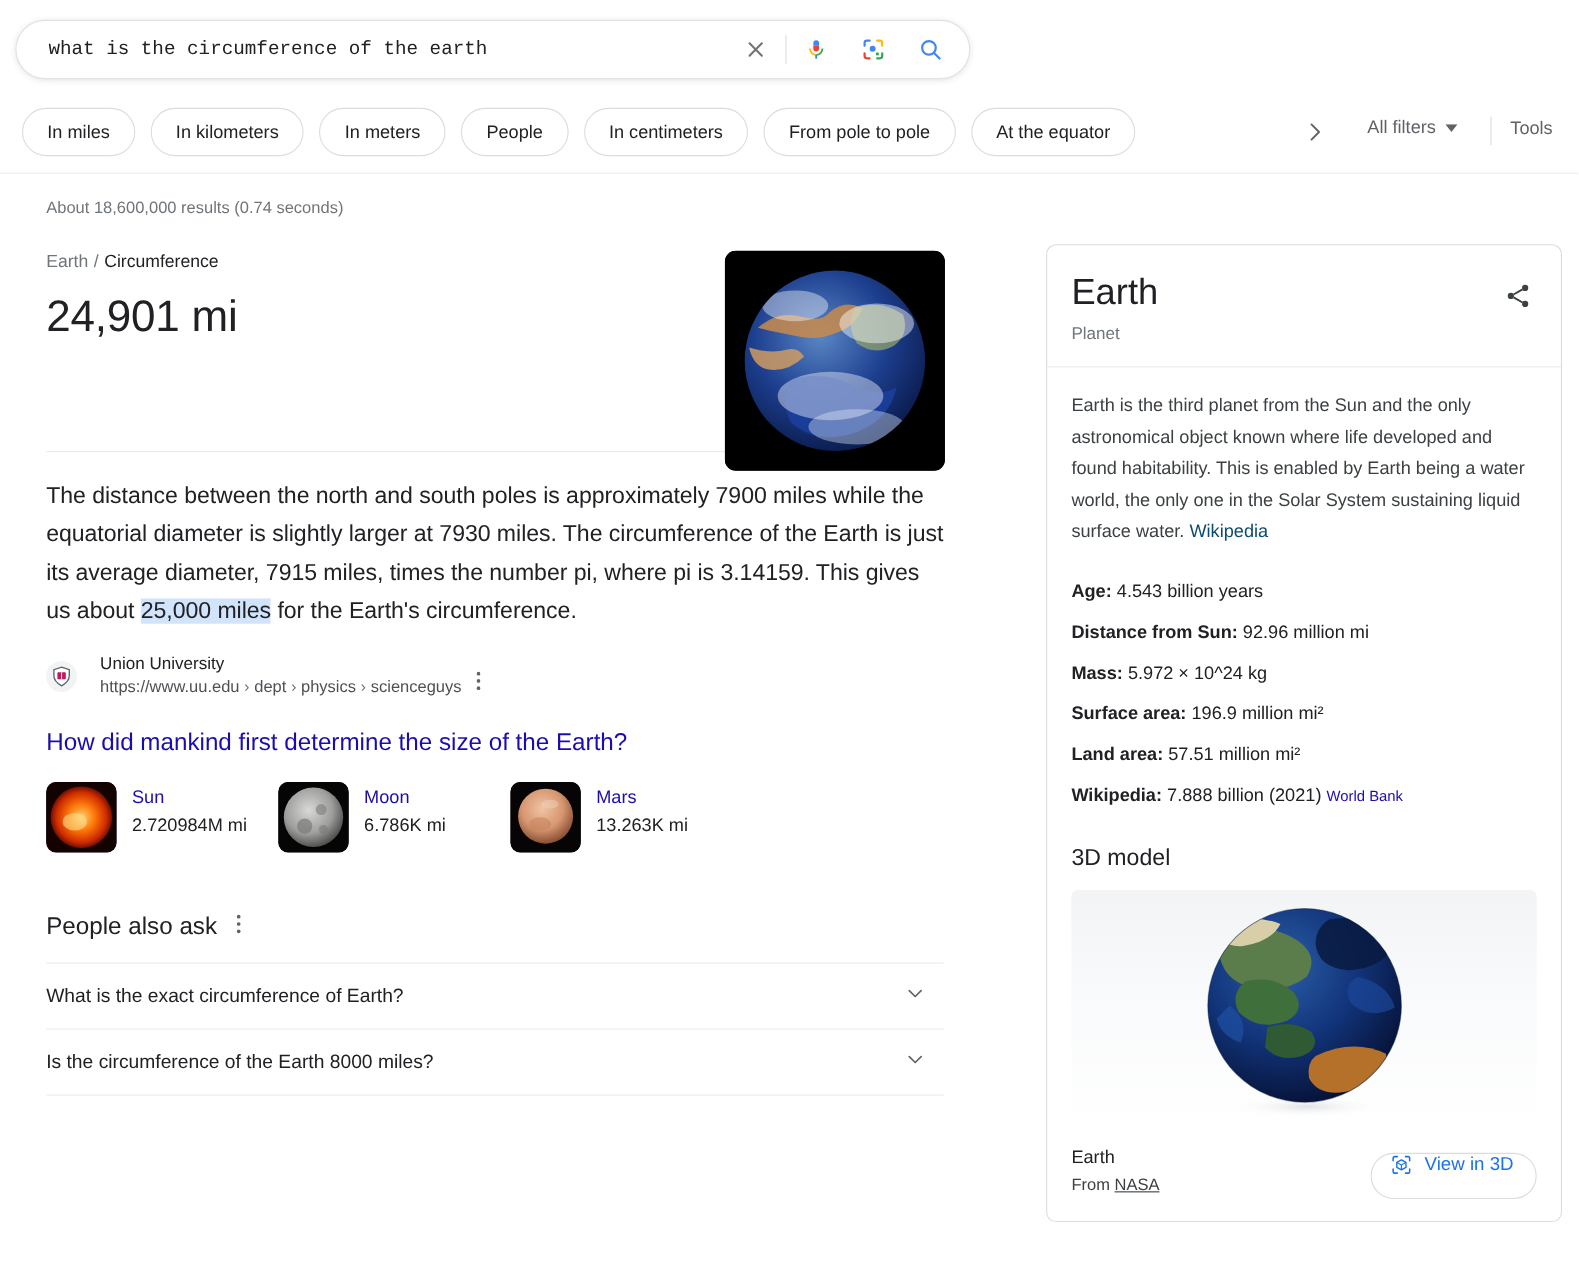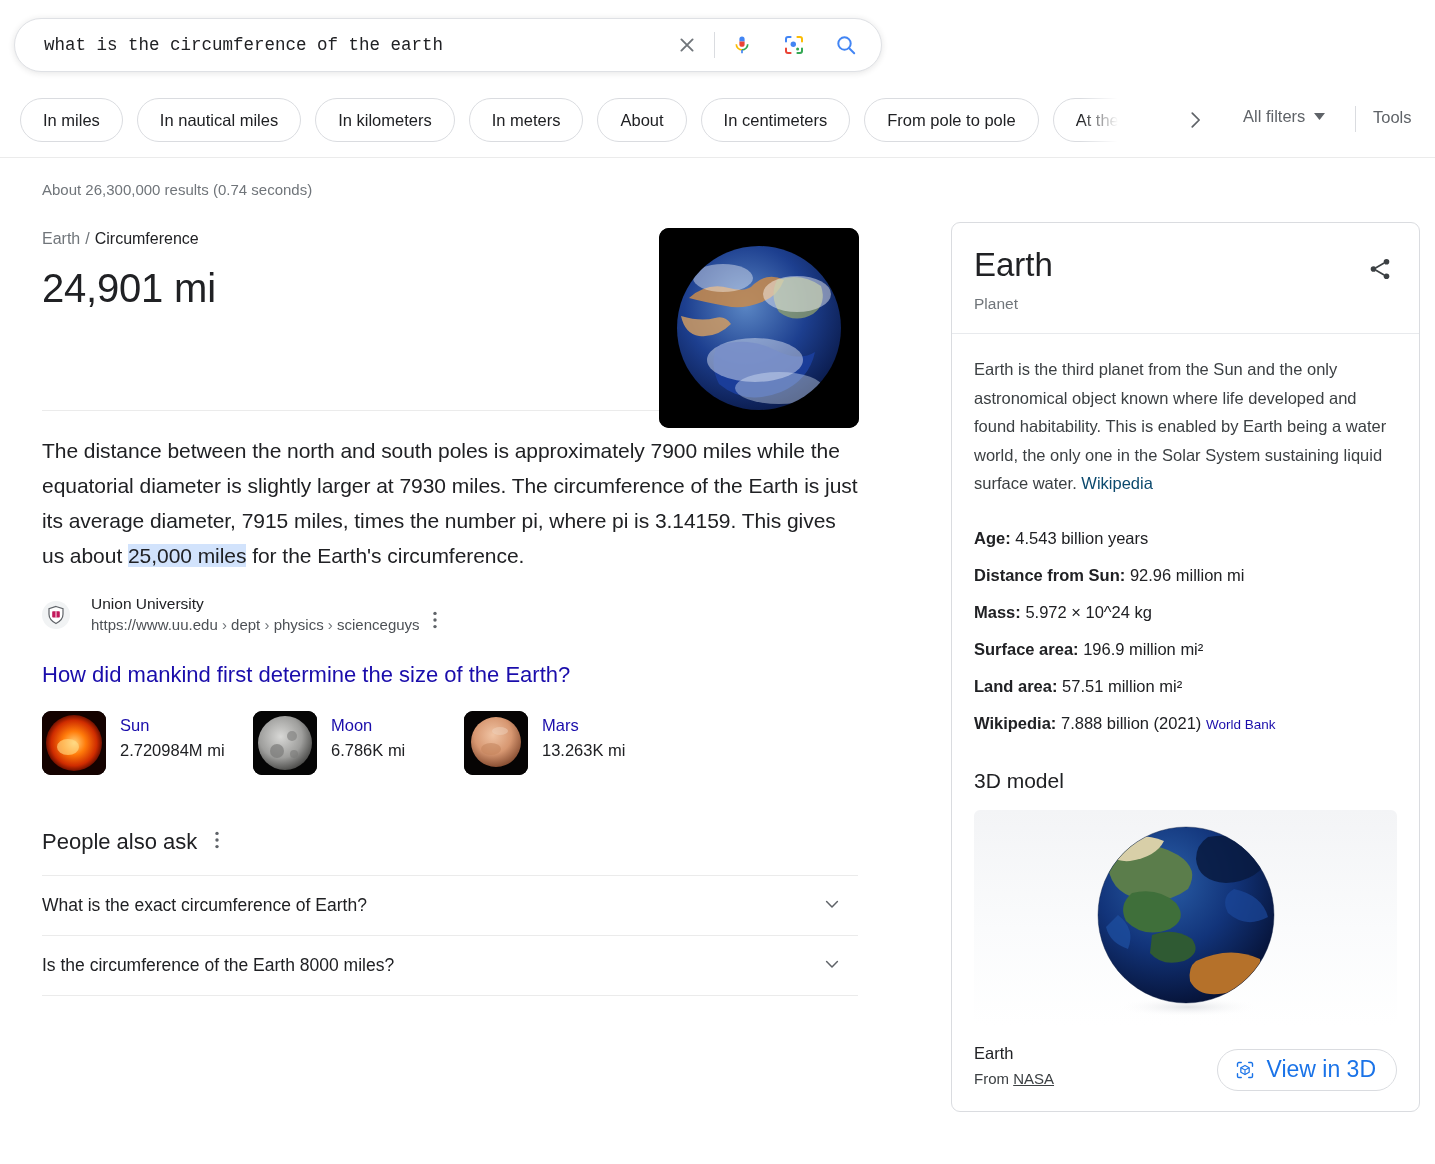--- a/index.html
+++ b/index.html
@@ -165,24 +165,24 @@
   .kp-3d-stage {
     margin-top: 17px; height: 215px; border-radius: 6px;
     background: linear-gradient(180deg,#f3f4f6 0%, #fafbfc 55%, #ffffff 100%);
     display: flex; align-items: center; justify-content: center; position: relative;
   }
   .kp-3d-foot { margin-top: 15px; display: flex; align-items: flex-end; justify-content: space-between; }
   .kp-3d-label { font-size: 16.5px; color: #202124; line-height: 26px; }
   .kp-3d-from { font-size: 15px; color: #3c4043; line-height: 25px; }
   .kp-3d-from u { cursor: pointer; }
   .view3d {
-    display: flex; align-items: center; gap: 11px;
+    display: flex; gap: 11px;
     border: 1px solid #dadce0; border-radius: 21px;
     height: 42px; padding: 0 20px 0 17px;
-    color: #1a73e8; font-size: 23px; background: #fff; cursor: pointer;
+    color: #1a73e8; font-size: 17px; background: #fff; cursor: pointer;
   }
 </style>
 </head>
 <body>
 
 <div class="header">
 
   <div class="searchbar">
     <input class="search-input" type="text" value="what is the circumference of the earth" placeholder="Search" style="">
     <div class="sb-icons">
@@ -220,30 +220,27 @@
       </div>
     </div>
   </div>
 
   <div class="chips-row">
     <div class="chips-scroll">
       <div class="chip">
           <span>In miles</span>
         </div>
       <div class="chip">
-          <span>In nautical miles</span>
-        </div>
-      <div class="chip">
           <span>In kilometers</span>
         </div>
       <div class="chip">
           <span>In meters</span>
         </div>
       <div class="chip">
-          <span>About</span>
+          <span>People</span>
         </div>
       <div class="chip">
           <span>In centimeters</span>
         </div>
       <div class="chip">
           <span>From pole to pole</span>
         </div>
       <div class="chip">
           <span>At the equator</span>
         </div>
@@ -259,21 +256,21 @@
   <div class="all-filters">
     <span>All filters</span>
     <svg width="11" height="7" viewBox="0 0 11 7">
       <path d="M0 0 L5.5 7 L11 0 Z" fill="#5f6368"></path>
     </svg>
   </div>
   <div class="filters-sep"></div>
   <div class="tools"><span>Tools</span></div>
 </div>
 
-<div class="result-stats">About 26,300,000 results (0.74 seconds)</div>
+<div class="result-stats">About 18,600,000 results (0.74 seconds)</div>
 
 <div class="main-col">
 
   <div class="hero-thumb">
     <svg width="200" height="200" viewBox="0 0 200 200">
       <rect width="200" height="200" fill="#000000"></rect>
       <defs>
         <radialGradient id="eg" cx="42%" cy="36%" r="68%">
           <stop offset="0%" stop-color="#5a86c4"></stop>
           <stop offset="55%" stop-color="#1d3f8f"></stop>

